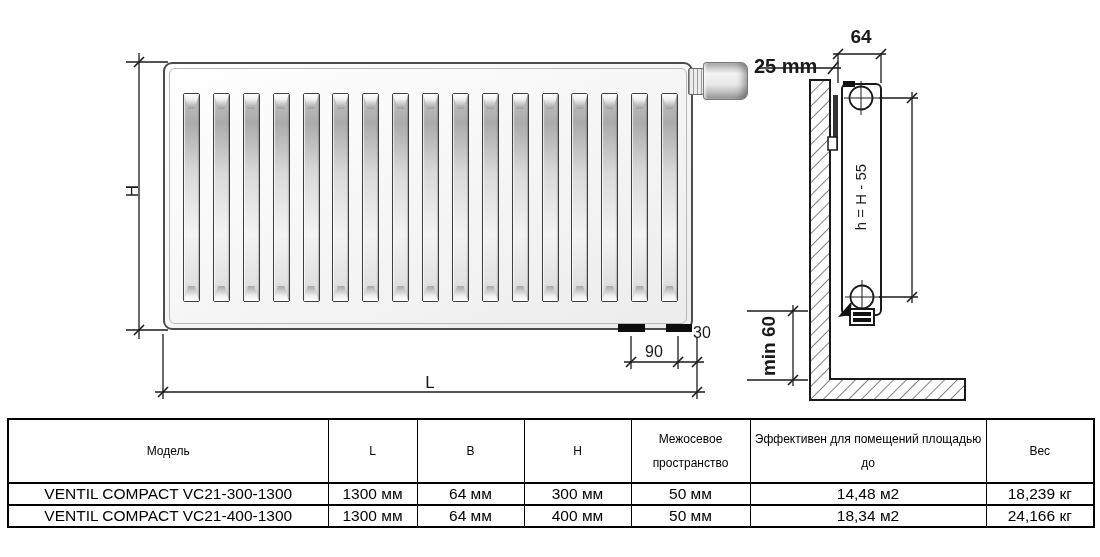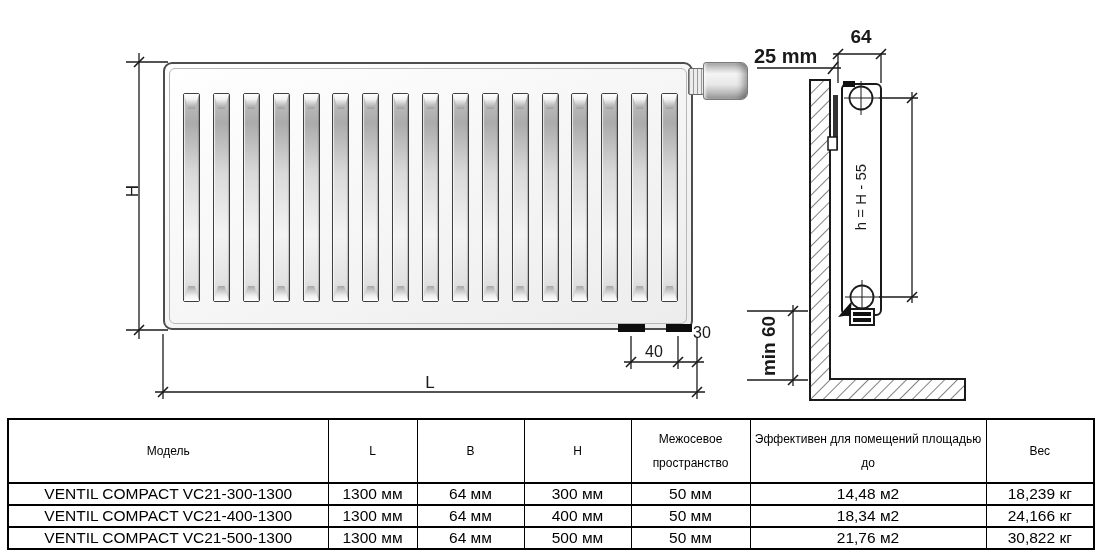--- a/index.html
+++ b/index.html
@@ -58,21 +58,21 @@
   
   .linework { position:absolute; left:0; top:0; z-index:4; pointer-events:none; }
 
   
   .dim-label { position:absolute; z-index:5; font-size:17px; text-align:center; white-space:nowrap; }
   .rot { transform:rotate(-90deg); }
   .lbl-H { left:120px; top:182px; width:24px; height:18px; }
   .lbl-L { left:402px; top:373px; width:56px; }
   .lbl-50 { left:640px; top:343px; width:28px; font-size:16px; }
   .lbl-30 { left:672px; top:324px; width:28px; font-size:16px;margin-left:16px; }
-  .lbl-25mm { left:754px; top:45px; width:78px; font-size:20px; font-weight:bold; text-align:left; }
+  .lbl-25mm { left:754px; top:55px; width:78px; font-size:20px; font-weight:bold; text-align:left; }
   .lbl-64 { left:838px; top:26px; width:46px; font-size:19px; font-weight:bold; }
   .lbl-axis { left:788px; top:188px; width:145px; height:18px; font-size:15px; }
   .lbl-min60 { left:725px; top:335px; width:88px; height:22px; font-size:19px; font-weight:bold; }
 
   
   .spec-table {
     position:absolute; left:7px; top:418px; width:1086px; z-index:5;
     border-collapse:collapse; table-layout:fixed;
     font-size:15.5px; color:#000;
   }
@@ -184,21 +184,21 @@
       <path d="M793,305 V386"></path>
       <path d="M747,311 H808"></path>
       <path d="M747,380 H808"></path>
       <path d="M788,316 L798,306" stroke-width="1.6"></path>
       <path d="M788,385 L798,375" stroke-width="1.6"></path>
     </g>
   </svg>
 
   <div class="dim-label rot lbl-H">H</div>
   <div class="dim-label lbl-L">L</div>
-  <div class="dim-label lbl-50">40</div>
+  <div class="dim-label lbl-50">90</div>
   <div class="dim-label lbl-30">30</div>
   <div class="dim-label lbl-25mm">25 mm</div>
   <div class="dim-label lbl-64">64</div>
   <div class="dim-label rot lbl-axis">h = H - 55</div>
   <div class="dim-label rot lbl-min60">min 60</div>
 
   <table class="spec-table">
     <colgroup>
       <col style="width:320px">
         <col style="width:89px">
@@ -231,25 +231,16 @@
         </tr>
         <tr>
           <td>VENTIL COMPACT VC21-400-1300</td>
           <td>1300 мм</td>
           <td>64 мм</td>
           <td>400 мм</td>
           <td>50 мм</td>
           <td>18,34 м2</td>
           <td>24,166 кг</td>
         </tr>
-        <tr>
-          <td>VENTIL COMPACT VC21-500-1300</td>
-          <td>1300 мм</td>
-          <td>64 мм</td>
-          <td>500 мм</td>
-          <td>50 мм</td>
-          <td>21,76 м2</td>
-          <td>30,822 кг</td>
-        </tr>
       </tbody>
   </table>
 
 </div>
 
 </body></html>

